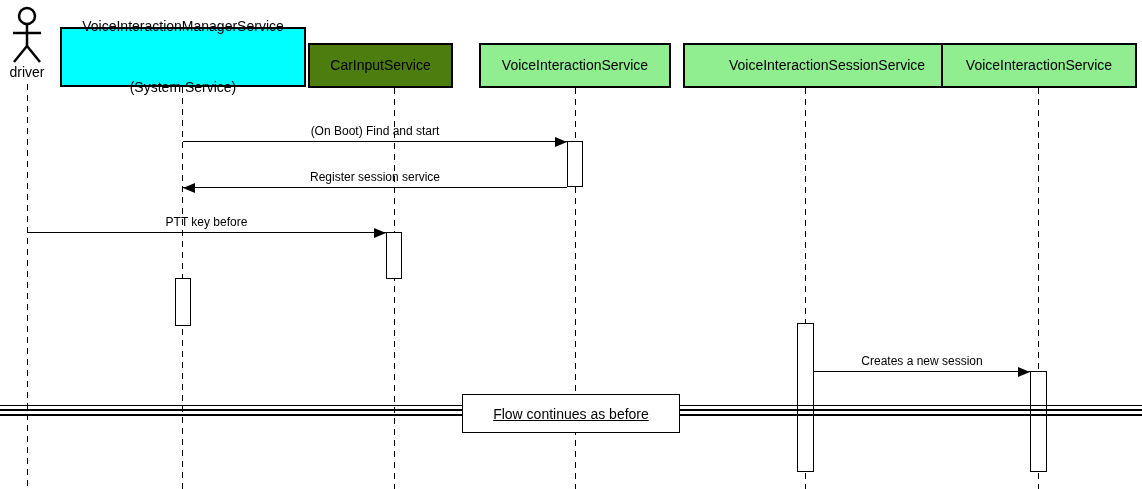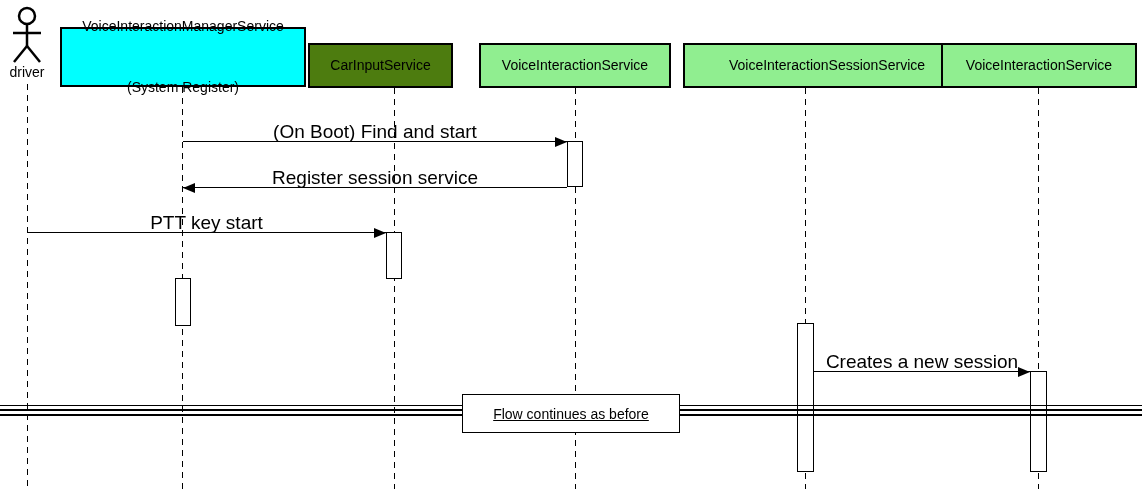--- a/index.html
+++ b/index.html
@@ -24,21 +24,21 @@
     font-size:14px;line-height:17px;text-align:center;
   }
   
   .activation{
     position:absolute;z-index:2;box-sizing:border-box;
     background:#fff;border:1px solid #000;
   }
   
   .msg{position:absolute;z-index:4;}
   .msg-label{
-    font-size:19px;line-height:15px;height:15px;margin-bottom:2px;
+    font-size:12px;line-height:15px;height:15px;margin-bottom:2px;
     text-align:center;white-space:nowrap;
   }
   .msg-line{position:relative;height:0;border-top:1px solid #000;}
   .head{position:absolute;width:0;height:0;top:-5px;
     border-top:5px solid transparent;border-bottom:5px solid transparent;}
   .head.right{right:0;border-left:12px solid #000;}
   .head.left{left:0;border-right:12px solid #000;}
   
   .divider-line{position:absolute;left:0;width:1142px;background:#000;z-index:3;}
   .divider-box{
@@ -69,21 +69,21 @@
     <circle cx="20" cy="11" r="8" fill="none" stroke="#000" stroke-width="2.5"></circle>
     <line x1="20" y1="19" x2="20" y2="41" stroke="#000" stroke-width="2.5"></line>
     <line x1="6" y1="28" x2="34" y2="28" stroke="#000" stroke-width="2.5"></line>
     <line x1="20" y1="41" x2="7" y2="57" stroke="#000" stroke-width="2.5"></line>
     <line x1="20" y1="41" x2="33" y2="57" stroke="#000" stroke-width="2.5"></line>
   </svg>
   <div class="actor-label" style="left:0px;top:64px;width:54px">driver</div>
 
   <div class="pbox" style="left: 60px; top: 27px; width: 246px; height: 60px; background: rgb(0, 255, 255); gap: 44px;">
     <div>VoiceInteractionManagerService</div>
-    <div>(System Register)</div>
+    <div>(System Service)</div>
   </div>
   <div class="pbox" style="left: 308px; top: 43px; width: 145px; height: 45px; background: #4d7c0f;">
     <div>CarInputService</div>
   </div>
   <div class="pbox" style="left: 479px; top: 43px; width: 192px; height: 45px; background: rgb(144, 238, 144);">
     <div>VoiceInteractionService</div>
   </div>
   <div class="pbox" style="left: 683px; top: 43px; width: 288px; height: 45px; background: rgb(144, 238, 144);">
     <div>VoiceInteractionSessionService</div>
   </div>
@@ -103,21 +103,21 @@
         <span class="head right"></span>
       </div>
   </div>
   <div class="msg" style="left:183px;top:170px;width:384px">
     <div class="msg-label">Register session service</div>
     <div class="msg-line">
         <span class="head left"></span>
       </div>
   </div>
   <div class="msg" style="left:27px;top:215px;width:359px">
-    <div class="msg-label">PTT key start</div>
+    <div class="msg-label">PTT key before</div>
     <div class="msg-line">
         <span class="head right"></span>
       </div>
   </div>
   <div class="msg" style="left:814px;top:354px;width:216px">
     <div class="msg-label">Creates a new session</div>
     <div class="msg-line">
         <span class="head right"></span>
       </div>
   </div>

